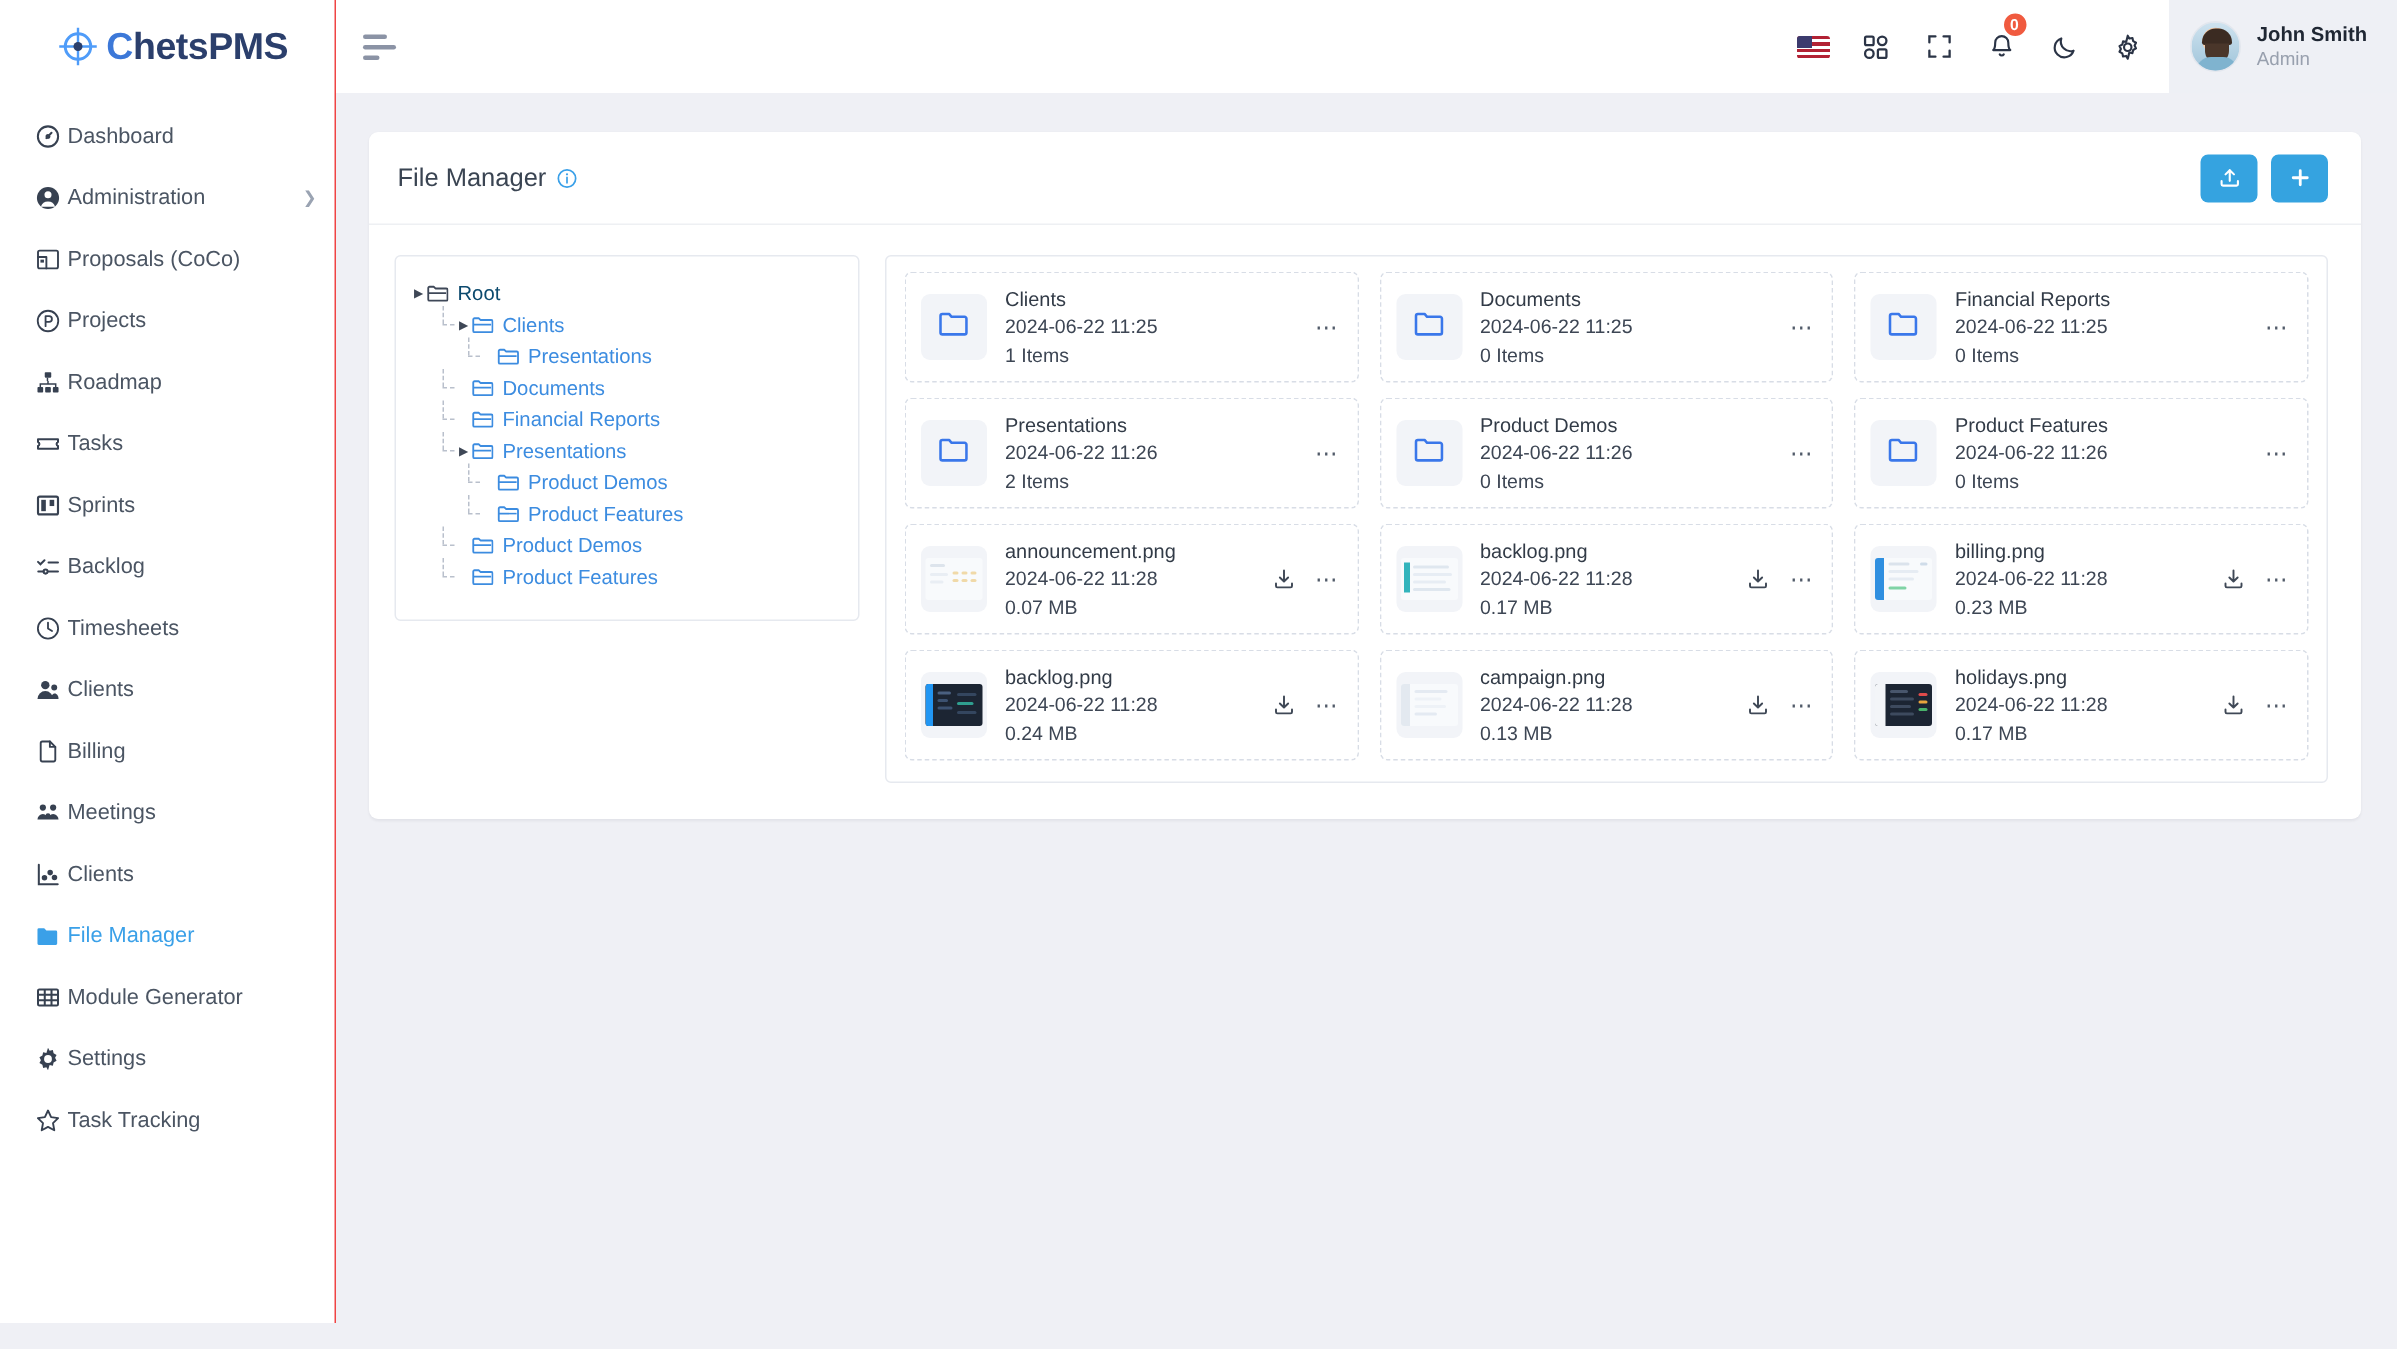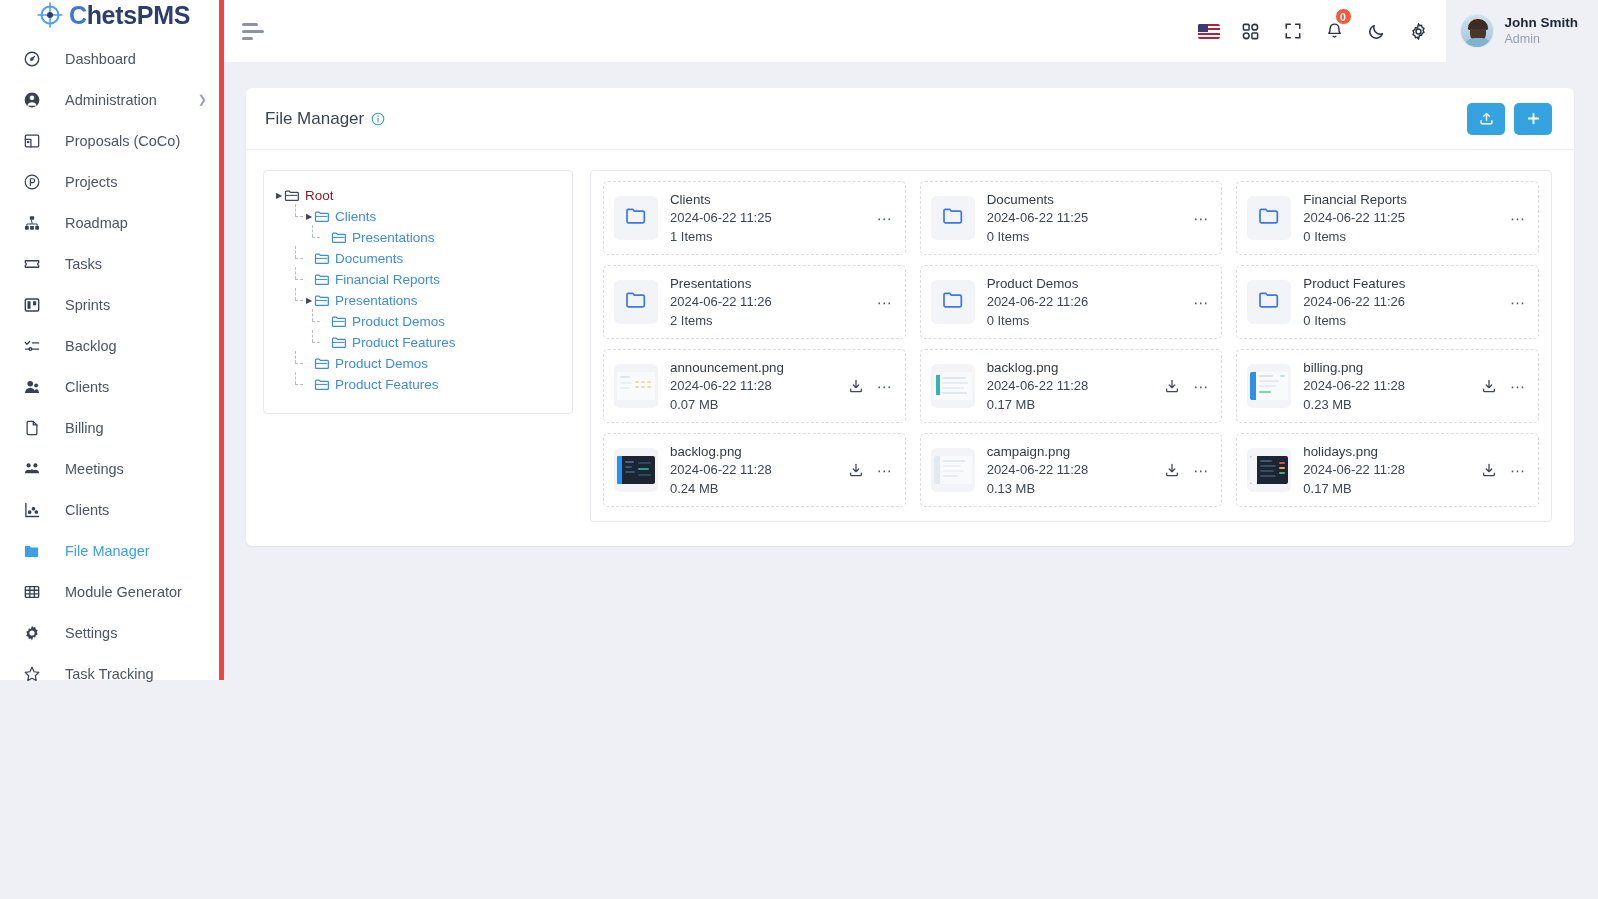--- a/index.html
+++ b/index.html
@@ -6,36 +6,36 @@
   html, body {
     width: 1598px; height: 899px;
     font-family: "Liberation Sans", sans-serif;
     background: #eff0f5;
     overflow: hidden;
   }
   .app { display: flex; width: 1598px; height: 899px; }
 
   
   .sidebar {
-    width: 224px; height: 680px; background: #ffffff;
-    border-right: 5px solid #ef4444;
+    width: 224px; height: 882px; background: #ffffff;
+    border-right: 1px solid #ef4444;
     display: flex; flex-direction: column;
     flex: 0 0 224px;
   }
   .brand {
     height: 62px; display: flex; align-items: center;
     justify-content: center; gap: 4px; padding-left: 6px;
   }
   .brand-logo { width: 30px; height: 30px; position: relative; flex: 0 0 30px; }
   .brand-text { font-size: 25px; font-weight: 600; color: #2b3f6c; letter-spacing: -0.3px; }
   .brand-text .b-accent { color: #3c78d8; }
 
   .nav { padding-top: 8px; display: flex; flex-direction: column; }
   .nav-item {
-    display: flex; align-items: center; gap: 24px;
+    display: flex; align-items: center; gap: 4px;
     height: 41px; padding: 0 12px 0 22px;
     color: #4b5563; font-size: 14.5px;
     cursor: pointer; position: relative; text-align: center;
   }
   .nav-item.active { color: #3aa0e8; }
   .nav-ico {
     width: 19px; height: 19px; flex: 0 0 19px;
     display: flex; align-items: center; justify-content: center;
     color: #374151;
   }
@@ -122,21 +122,21 @@
      align-items:center; justify-content:center; cursor:pointer; }
   .tree-row .caret.empty { visibility:hidden; }
   .tree-row .guide { width:13px; flex:0 0 13px; height:21px; position:relative; }
   .tree-row .guide.elbow::before { content:""; position:absolute; left:4px; top:-2px; width:1px; height:12px;
      border-left:1px dashed #b9c0cc; }
   .tree-row .guide.elbow::after { content:""; position:absolute; left:4px; top:10px; width:8px; height:1px;
      border-top:1px dashed #b9c0cc; }
   .tree-ico { width:15px; flex:0 0 15px; margin-right:6px; color:#3c8ce0; display:flex; align-items:center; }
   .tree-ico.root { color:#3f4858; }
   .tree-label { color:#3c8ce0; cursor:pointer; }
-  .tree-label.root { color:#7f1d1d;text-align:right; }
+  .tree-label.root { color:#0c4a6e;text-align:right; }
 
   .files-panel { flex:1 1 auto; border:1px solid #e6e9ef; border-radius:4px; padding: 10px 12px 14px 12px; }
   .files-grid { display:grid; grid-template-columns: repeat(3, 1fr); gap: 10px 14px; }
   .file-card {
     border:1px dashed #d8dde6; border-radius:5px; height:74px;
     display:flex; align-items:center; padding: 0 12px 0 10px; gap: 12px; background:#fff;
     cursor:pointer;
   }
   .thumb {
     width:44px; height:44px; flex:0 0 44px; border-radius:6px; background:#f2f4f8;
@@ -254,20 +254,29 @@
           <span class="nav-ico">
             <svg width="18" height="18" viewBox="0 0 20 20" fill="none" stroke="currentColor" stroke-width="1.5" stroke-linecap="round">
               <path d="M2.6 6.2l1.8 1.8 3-3M10.4 6.6h7M2.8 13.4h4M10.4 13.4h7"></path>
               <circle cx="8.2" cy="13.4" r="1.5"></circle>
             </svg>
           </span>
           <span class="nav-label">Backlog</span>
         </div>
         <div class="nav-item">
           <span class="nav-ico">
+            <svg width="18" height="18" viewBox="0 0 20 20" fill="none" stroke="currentColor" stroke-width="1.35" stroke-linecap="round" stroke-linejoin="round">
+              <circle cx="10" cy="10" r="7.5"></circle>
+              <path d="M10 5.6V10l3 1.8"></path>
+            </svg>
+          </span>
+          <span class="nav-label">Timesheets</span>
+        </div>
+        <div class="nav-item">
+          <span class="nav-ico">
             <svg width="18" height="18" viewBox="0 0 20 20" fill="currentColor">
               <circle cx="8" cy="6.4" r="3.1"></circle>
               <path d="M2.2 16.6a5.8 5.8 0 0 1 11.6 0z"></path>
               <circle cx="14.6" cy="8.2" r="2.2"></circle>
               <path d="M12.2 16.6c0-2.2 1.2-4 2.8-4s2.8 1.8 2.8 4z"></path>
             </svg>
           </span>
           <span class="nav-label">Clients</span>
         </div>
         <div class="nav-item">

